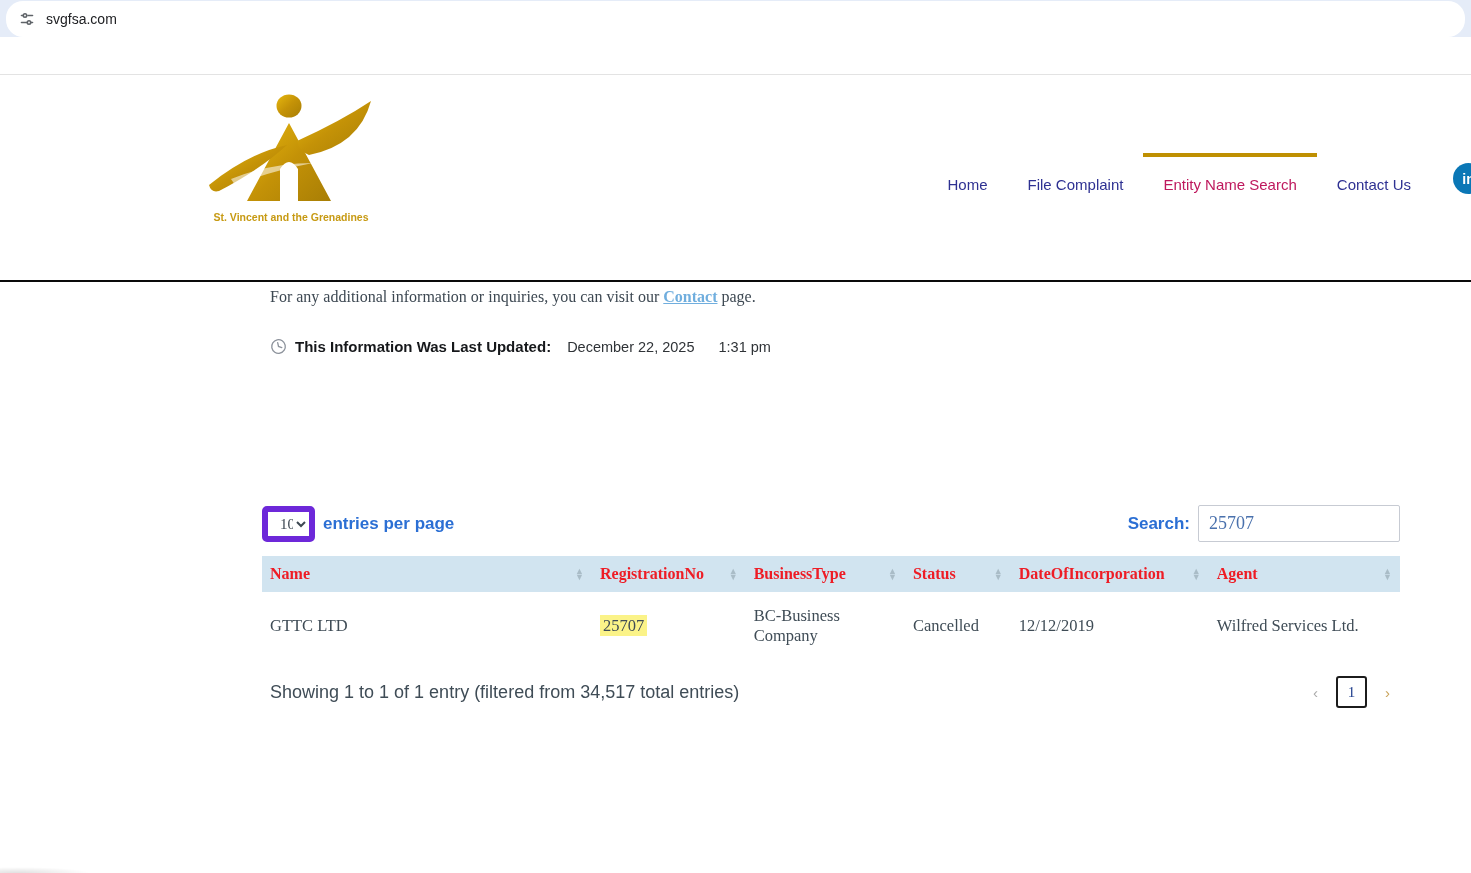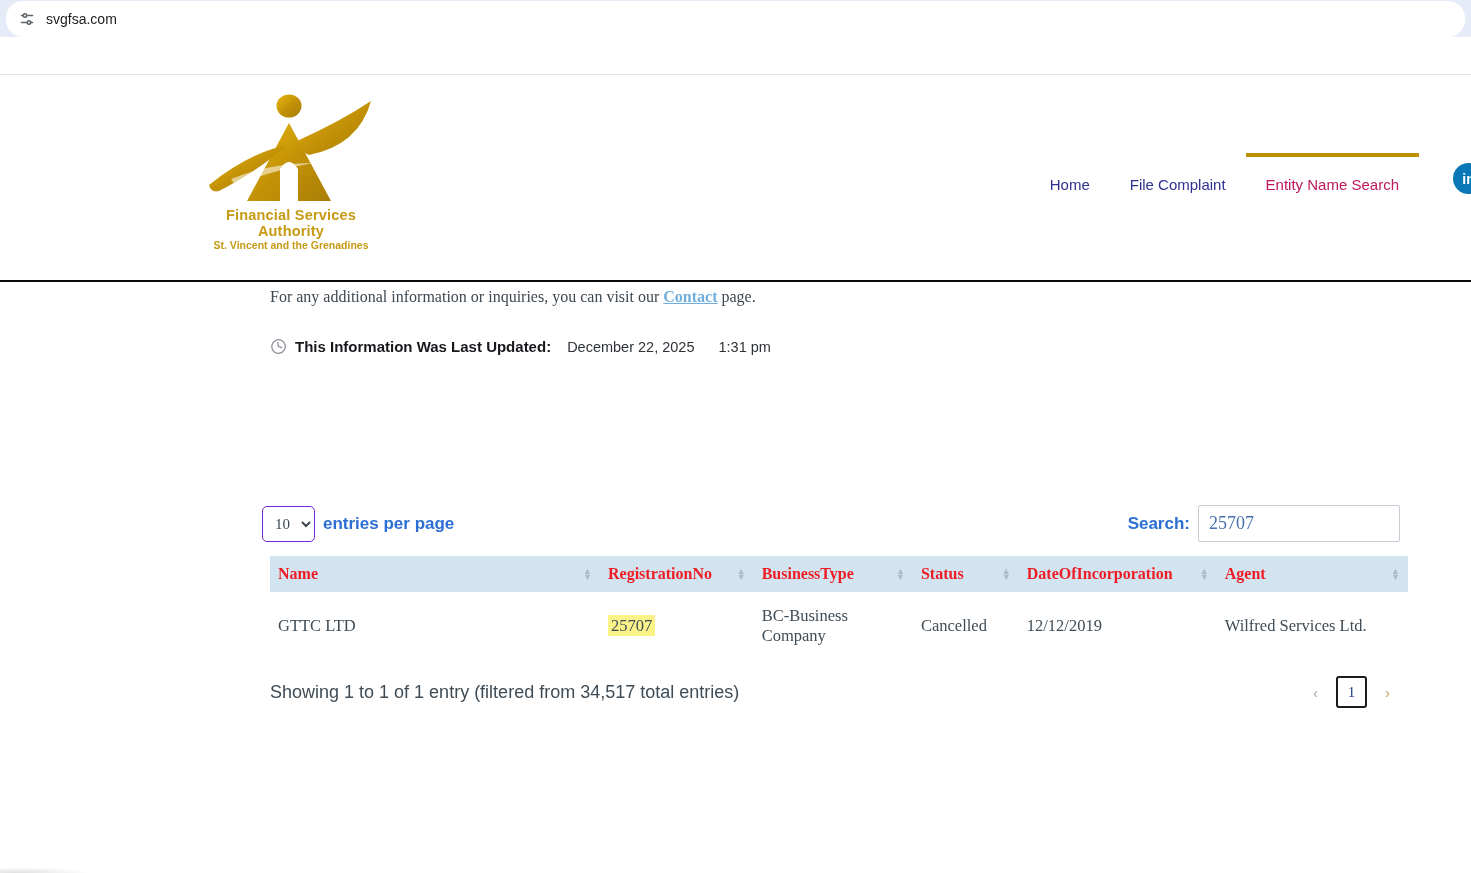--- a/index.html
+++ b/index.html
@@ -14,21 +14,21 @@
 
   .gap-strip { height:38px; background:#fff; border-bottom:1px solid #e3e3e3; }
 
   
   .site-header { height:207px; background:#fff; position:relative; border-bottom:2px solid #0a0a0a; }
   .logo-wrap { position:absolute; left:196px; top:18px; width:190px; text-align:center; }
   .logo-art { display:block; margin:0 auto; }
   .logo-title { color:#c79a13; font-weight:bold; font-size:14.5px; letter-spacing:.2px; margin-top:-4px; }
   .logo-sub { color:#c79a13; font-weight:bold; font-size:10.5px; }
 
-  .main-nav { position:absolute; right:52px; top:78px; display:flex; align-items:flex-start; }
+  .main-nav { position:absolute; right:40px; top:78px; display:flex; align-items:flex-start; }
   .nav-item { display:block; text-decoration:none; color:#2e3192; font-size:15px; padding:19px 20px 18px;
     border-top:4px solid transparent; white-space:nowrap; }
   .nav-item.active { color:#be185d; border-top-color:#bf9002; }
 
   .linkedin-badge { position:absolute; right:-13px; top:88px; width:31px; height:31px; border-radius:50%;
     background:#0a77b6; color:#fff; font-weight:bold; font-size:14px; display:flex; align-items:center;
     justify-content:center; }
 
   
   .content { padding:0 71px 0 262px; }
@@ -37,30 +37,30 @@
 
   .updated-line { display:flex; align-items:center; margin:32px 0 0 8px; }
   .clock-icon { width:17px; height:17px; color:#8d939c; margin-right:8px; flex:none; transform:rotate(-12deg); }
   .updated-label { font-weight:bold; font-size:15px; color:#16181b; }
   .updated-date { font-size:14.5px; color:#2f3337; margin-left:16px; }
   .updated-time { font-size:14.5px; color:#2f3337; margin-left:24px; }
 
   
   .table-controls { display:flex; justify-content:space-between; align-items:center; margin-top:150px; }
   .entries-group { display:flex; align-items:center; }
-  .entries-select { width:53px; height:36px; border:1px solid #6d28d9; border-radius:5px;
+  .entries-select { width:53px; height:36px; border:6px solid #6d28d9; border-radius:5px;
     font-family:"Liberation Serif", serif; font-size:15px; color:#3d4852; padding-left:8px; background:#fff; }
   .entries-label { color:#2b6fd4; font-size:17px; font-weight:600; margin-left:8px; }
   .search-group { display:flex; align-items:center; }
   .search-label { color:#2b6fd4; font-size:17px; font-weight:700; margin-right:8px; }
   .search-input { width:202px; height:37px; border:1px solid #c7cbd3; border-radius:2px;
     font-family:"Liberation Serif", serif; font-size:18px; color:#4a71ad; padding:0 10px; }
 
   
-  table { width:100%; border-collapse:collapse; margin-top:14px;margin-left:8px; }
+  table { width:100%; border-collapse:collapse; margin-top:14px; }
   thead th { background:#d1e4f0; padding:9px 8px; text-align:left; }
   .th-inner { display:flex; align-items:center; justify-content:space-between; }
   .th-label { font-family:"Liberation Serif", serif; font-weight:bold; font-size:16px; color:#ee1c25; }
   .sort-arrows { display:flex; flex-direction:column; line-height:6px; margin-left:6px; }
   .sort-arrows span { font-size:9px; color:#a9bcc7; }
   tbody td { font-family:"Liberation Serif", serif; font-size:16.5px; color:#3f4c56; padding:14px 8px 16px; }
   mark { background:#fbf388; color:#3f4c56; padding:1px 3px; }
 
   col.c-name{width:29%} col.c-reg{width:13.5%} col.c-type{width:14%}
   col.c-status{width:9.3%} col.c-date{width:17.4%} col.c-agent{width:16.8%}
@@ -107,28 +107,28 @@
             <stop offset="0.5" stop-color="#c49207"></stop>
             <stop offset="1" stop-color="#a87e05"></stop>
         </linearGradient>
       </defs>
       <ellipse cx="88" cy="13" rx="12.5" ry="11.5" fill="url(#gold)"></ellipse>
       <path d="M88 30 L46 108 L130 108 Z M79 108 L79 76 Q88 62 97 76 L97 108 Z" fill="url(#gold)" fill-rule="evenodd"></path>
       <path d="M8 92 Q48 60 86 52 Q60 76 18 98 Q10 100 8 92 Z" fill="url(#gold)"></path>
       <path d="M96 48 Q140 28 170 8 Q158 52 108 62 Q98 58 96 48 Z" fill="url(#gold)"></path>
       <path d="M30 86 Q70 70 112 70 Q70 78 34 92 Z" fill="#fff" opacity="0.55"></path>
     </svg>
-    <div class="logo-title">Financial Services Authority</div>
     <div class="logo-sub">St. Vincent and the Grenadines</div>
   </div>
 
   <nav class="main-nav">
     <a class="nav-item" href="#">Home</a>
     <a class="nav-item" href="#">File Complaint</a>
     <a class="nav-item active" href="#">Entity Name Search</a>
+    <a class="nav-item" href="#">Contact Us</a>
   </nav>
 
   <div class="linkedin-badge">in</div>
 </div>
 
 <div class="content">
 
   <p class="info-line"><span>For any additional information or inquiries, you can visit our </span><a href="#">Contact</a><span> page.</span></p>
 
   <div class="updated-line">

